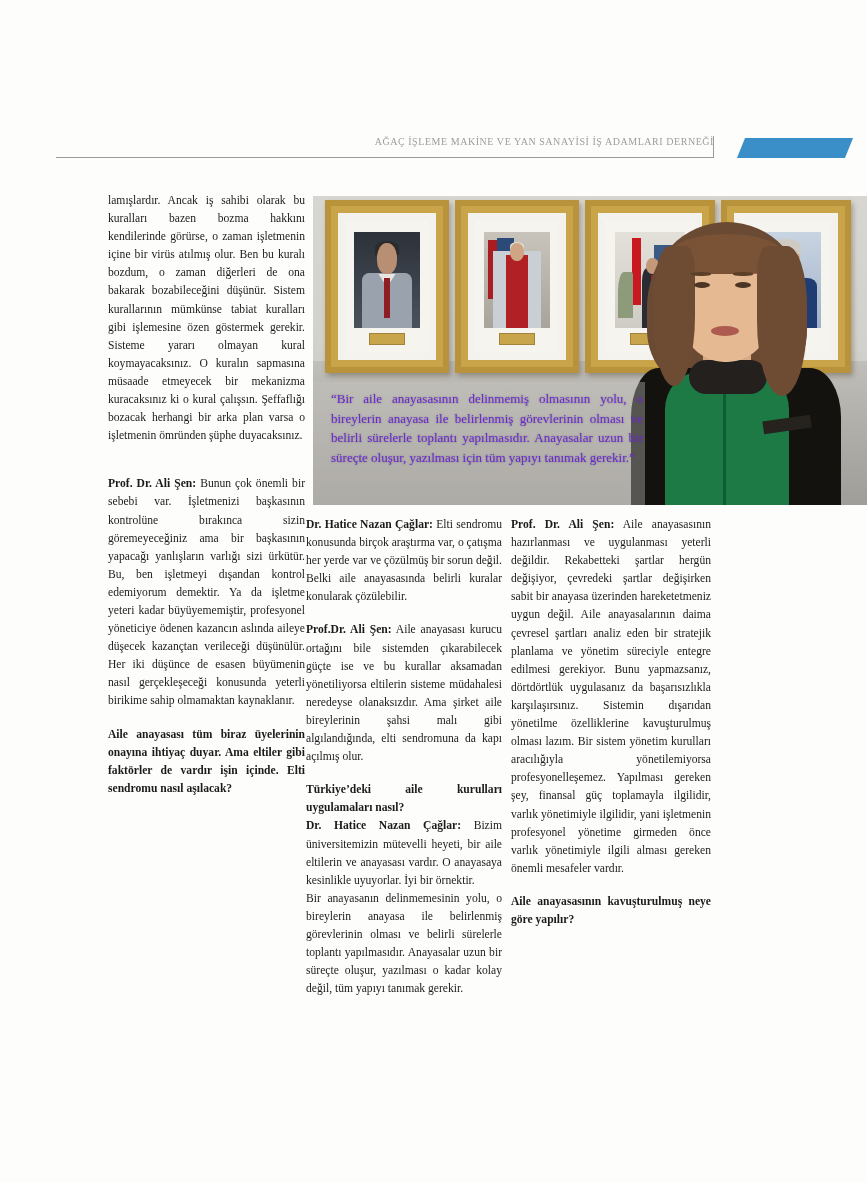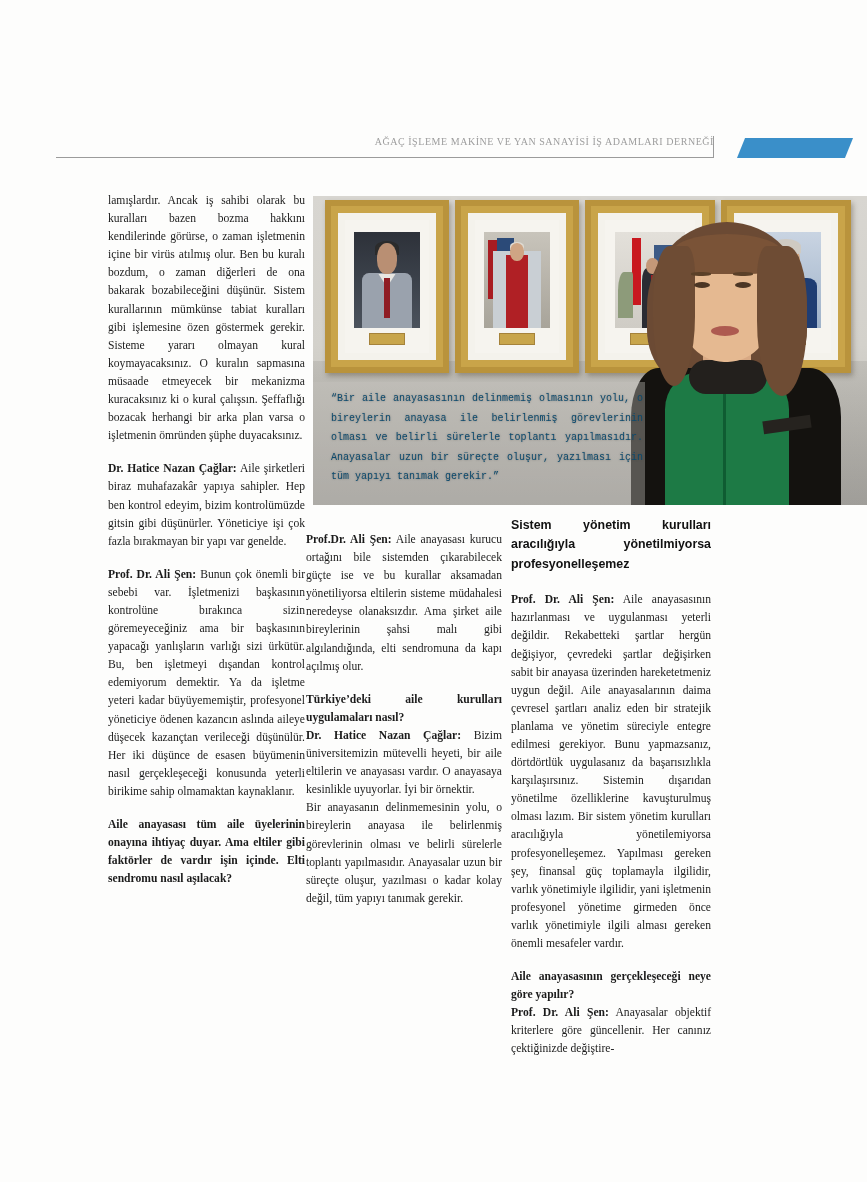--- a/index.html
+++ b/index.html
@@ -193,24 +193,24 @@
     top: 186px;
     width: 332px;
     height: 123px;
     background: rgba(196,194,188,0.38);
   }
   .quote-text {
     position: absolute;
     left: 18px;
     top: 193px;
     width: 312px;
-    font-family: Liberation Mono, monospace;
-    font-size: 10px;
+    font-family: Liberation Serif, serif;
+    font-size: 13px;
     line-height: 19.6px;
-    color: #0c4a6e;
+    color: #6d28d9;
     text-align: justify;
     text-shadow: 0 0 2px rgba(70,70,66,0.55);
   }
 
   
   .col {
     position: absolute;
     font-size: 11.6px;
     line-height: 18.1px;
     color: #1b1b1b;
@@ -344,42 +344,40 @@
       <div class="w-lips"></div>
     </div>
 
     <div class="quote-overlay"></div>
     <div class="quote-text">“Bir aile anayasasının delinmemiş olmasının yolu, o bireylerin anayasa ile belirlenmiş görevlerinin olması ve  belirli sürelerle toplantı yapılmasıdır. Anayasalar uzun bir süreçte oluşur, yazılması için tüm yapıyı tanımak gerekir.”</div>
   </div>
 
   <div class="col col-1">
     <p>lamışlardır. Ancak iş sahibi olarak bu kuralları bazen bozma hakkını kendilerinde görürse, o zaman işletmenin içine bir virüs atılmış olur. Ben bu kuralı bozdum, o zaman diğerleri de ona bakarak bozabileceğini düşünür. Sistem kurallarının mümkünse tabiat kuralları gibi işlemesine özen göstermek gerekir. Sisteme yararı olmayan kural koymayacaksınız. O kuralın sapmasına müsaade etmeyecek bir mekanizma kuracaksınız ki o kural çalışsın. Şeffaflığı bozacak herhangi bir arka plan varsa o işletmenin ömründen şüphe duyacaksınız.</p>
     <div class="spacer"></div>
-    <p><span class="bold">Dr. Hatice Nazan Çağlar:</span><span> Aile şirketleri biraz muhafazakâr yapıya sahipler. Hep ben kontrol edeyim, bizim kontrolümüzde gitsin gibi düşünürler. Yöneticiye işi çok fazla bırakmayan bir yapı var genelde.</span></p>
     <div class="spacer"></div>
     <p><span class="bold">Prof. Dr. Ali Şen:</span><span> Bunun çok önemli bir sebebi var. İşletmenizi başkasının kontrolüne bırakınca sizin göremeyeceğiniz ama bir başkasının yapacağı yanlışların varlığı sizi ürkütür. Bu, ben işletmeyi dışandan kontrol edemiyorum demektir. Ya da işletme yeteri kadar büyüyememiştir, profesyonel yöneticiye ödenen kazancın aslında aileye düşecek kazançtan verileceği düşünülür. Her iki düşünce de esasen büyümenin nasıl gerçekleşeceği konusunda yeterli birikime sahip olmamaktan kaynaklanır.</span></p>
     <div class="spacer"></div>
-    <p class="bold">Aile anayasası tüm aile üyelerinin onayına ihtiyaç duyar. Ama eltiler gibi faktörler de vardır işin içinde. Elti sendromu nasıl aşılacak?</p>
+    <p class="bold">Aile anayasası tüm biraz üyelerinin onayına ihtiyaç duyar. Ama eltiler gibi faktörler de vardır işin içinde. Elti sendromu nasıl aşılacak?</p>
   </div>
 
   <div class="col col-2">
+    <p><span class="bold">Dr. Hatice Nazan Çağlar:</span><span> Elti sendromu konusunda birçok araştırma var, o çatışma her yerde var ve çözülmüş bir sorun değil. Belki aile anayasasında belirli kuralar konularak çözülebilir.</span></p>
     <div class="spacer"></div>
     <p><span class="bold">Prof.Dr. Ali Şen:</span><span> Aile anayasası kurucu ortağını bile sistemden çıkarabilecek güçte ise ve bu kurallar aksamadan yönetiliyorsa eltilerin sisteme müdahalesi neredeyse olanaksızdır. Ama şirket aile bireylerinin şahsi malı gibi algılandığında, elti sendromuna da kapı açılmış olur.</span></p>
     <div class="spacer"></div>
     <p class="bold">Türkiye’deki aile kurulları uygulamaları nasıl?</p>
     <p><span class="bold">Dr. Hatice Nazan Çağlar:</span><span> Bizim üniversitemizin mütevelli heyeti, bir aile eltilerin ve anayasası vardır. O anayasaya kesinlikle uyuyorlar. İyi bir örnektir.</span></p>
     <p>Bir anayasanın delinmemesinin yolu, o bireylerin anayasa ile belirlenmiş görevlerinin olması ve belirli sürelerle toplantı yapılmasıdır. Anayasalar uzun bir süreçte oluşur, yazılması o kadar kolay değil, tüm yapıyı tanımak gerekir.</p>
   </div>
 
   <div class="col col-3">
-    <div class="subhead">Sistem yönetim kurulları aracılığıyla yönetilmiyorsa profesyonelleşemez</div>
     <p><span class="bold">Prof. Dr. Ali Şen:</span><span> Aile anayasasının hazırlanması ve uygulanması yeterli değildir. Rekabetteki şartlar hergün değişiyor, çevredeki şartlar değişirken sabit bir anayasa üzerinden hareketetmeniz uygun değil. Aile anayasalarının daima çevresel şartları analiz eden bir stratejik planlama ve yönetim süreciyle entegre edilmesi gerekiyor. Bunu yapmazsanız, dörtdörtlük uygulasanız da başarısızlıkla karşılaşırsınız. Sistemin dışarıdan yönetilme özelliklerine kavuşturulmuş olması lazım. Bir sistem yönetim kurulları aracılığıyla yönetilemiyorsa profesyonelleşemez. Yapılması gereken şey, finansal güç toplamayla ilgilidir, varlık yönetimiyle ilgilidir, yani işletmenin profesyonel yönetime girmeden önce varlık yönetimiyle ilgili alması gereken önemli mesafeler vardır.</span></p>
     <div class="spacer"></div>
-    <p class="bold">Aile anayasasının gerçekleşeceği neye göre yapılır?</p>
-    <p><span class="bold">Prof. Dr. Ali Şen:</span><span> Anayasalar objektif kriterlere göre güncellenir. Her canınız çektiğinizde değiştire-</span></p>
+    <p class="bold">Aile anayasasının kavuşturulmuş neye göre yapılır?</p>
   </div>
 
   <div class="footer">
     
     
     
   </div>
 
 </div>
 

